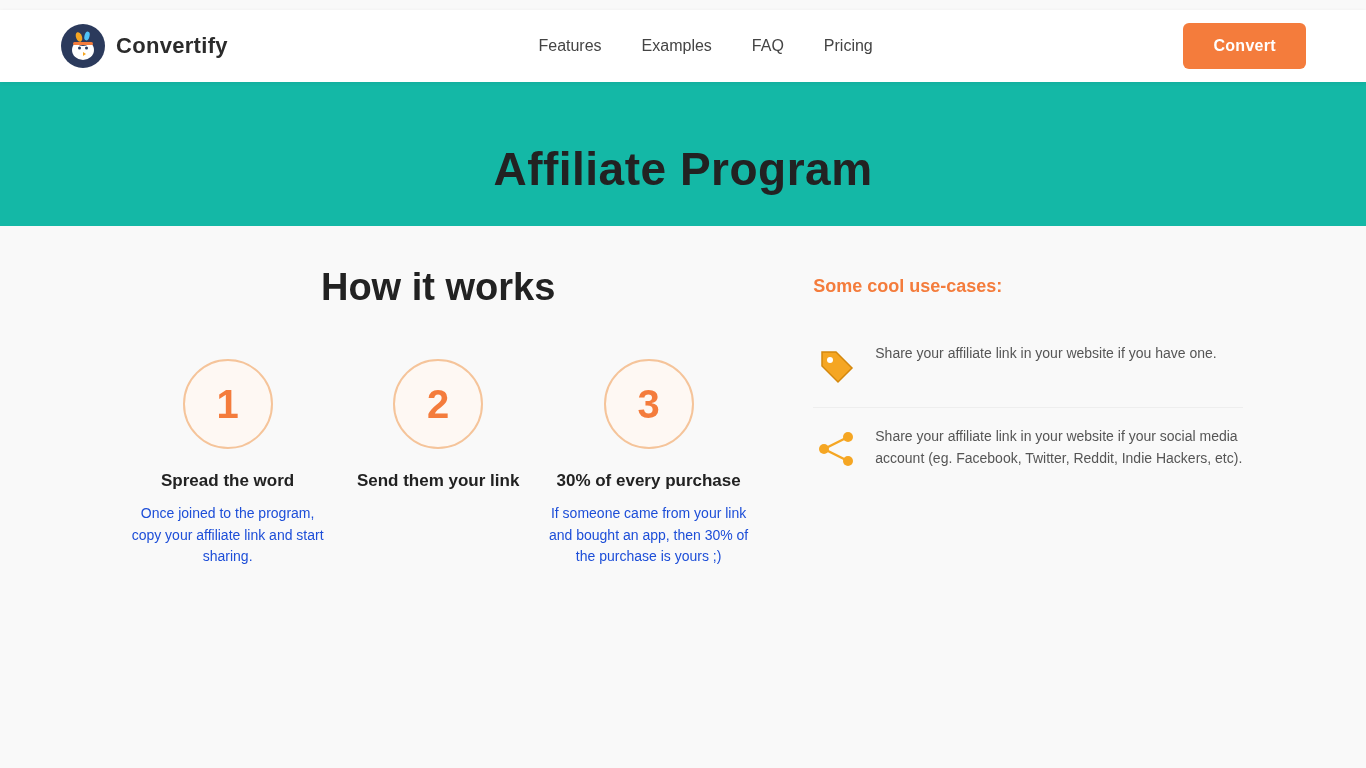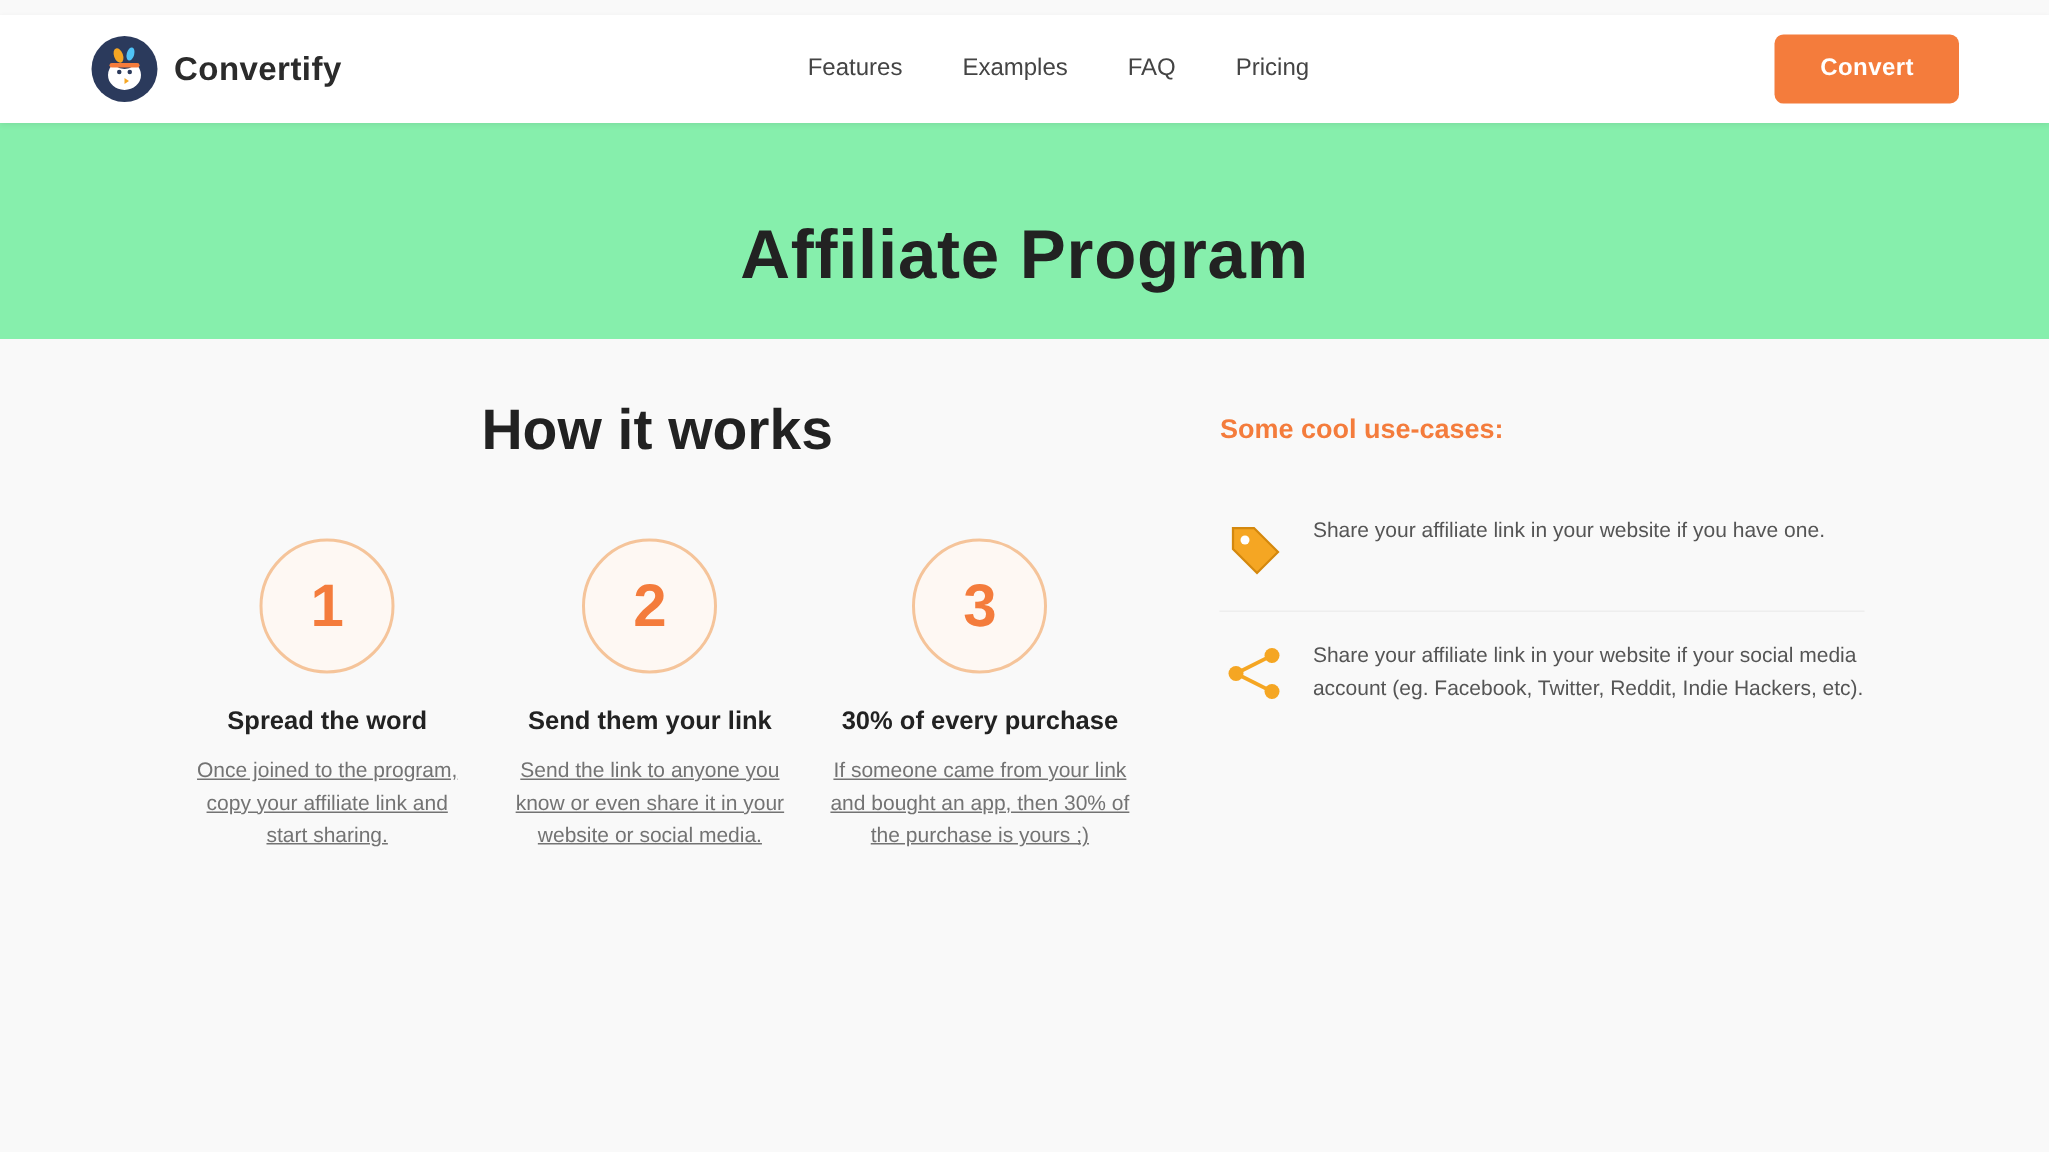--- a/index.html
+++ b/index.html
@@ -51,21 +51,21 @@
       font-size: 16px;
       font-weight: 700;
       cursor: pointer;
       letter-spacing: 0.3px;
     }
 
     
     .hero {
       text-align: center;
       padding: 70px 20px 30px;
-      background: #86efac;
+      background: #14b8a6;
     }
     .hero h1 {
       font-size: 46px;
       font-weight: 800;
       color: #222;
       letter-spacing: 0.5px;
     }
 
     
     .main-content {
@@ -114,23 +114,22 @@
       margin-bottom: 22px;
     }
     .step-title {
       font-size: 17px;
       font-weight: 700;
       color: #222;
       margin-bottom: 12px;
     }
     .step-desc {
       font-size: 14px;
-      color: #737373;
+      color: #1d4ed8;
       line-height: 1.55;
-      text-decoration: underline;
     }
 
     
     .right-section {
       flex: 0.75;
       padding-top: 10px;
     }
     .use-cases-title {
       font-size: 18px;
       font-weight: 700;
@@ -208,21 +207,20 @@
 
       <div class="step">
         <div class="step-circle">1</div>
         <div class="step-title">Spread the word</div>
         <div class="step-desc">Once joined to the program, copy your affiliate link and start sharing.</div>
       </div>
 
       <div class="step">
         <div class="step-circle">2</div>
         <div class="step-title">Send them your link</div>
-        <div class="step-desc">Send the link to anyone you know or even share it in your website or social media.</div>
       </div>
 
       <div class="step">
         <div class="step-circle">3</div>
         <div class="step-title">30% of every purchase</div>
         <div class="step-desc">If someone came from your link and bought an app, then 30% of the purchase is yours ;)</div>
       </div>
 
     </div>
   </div>

